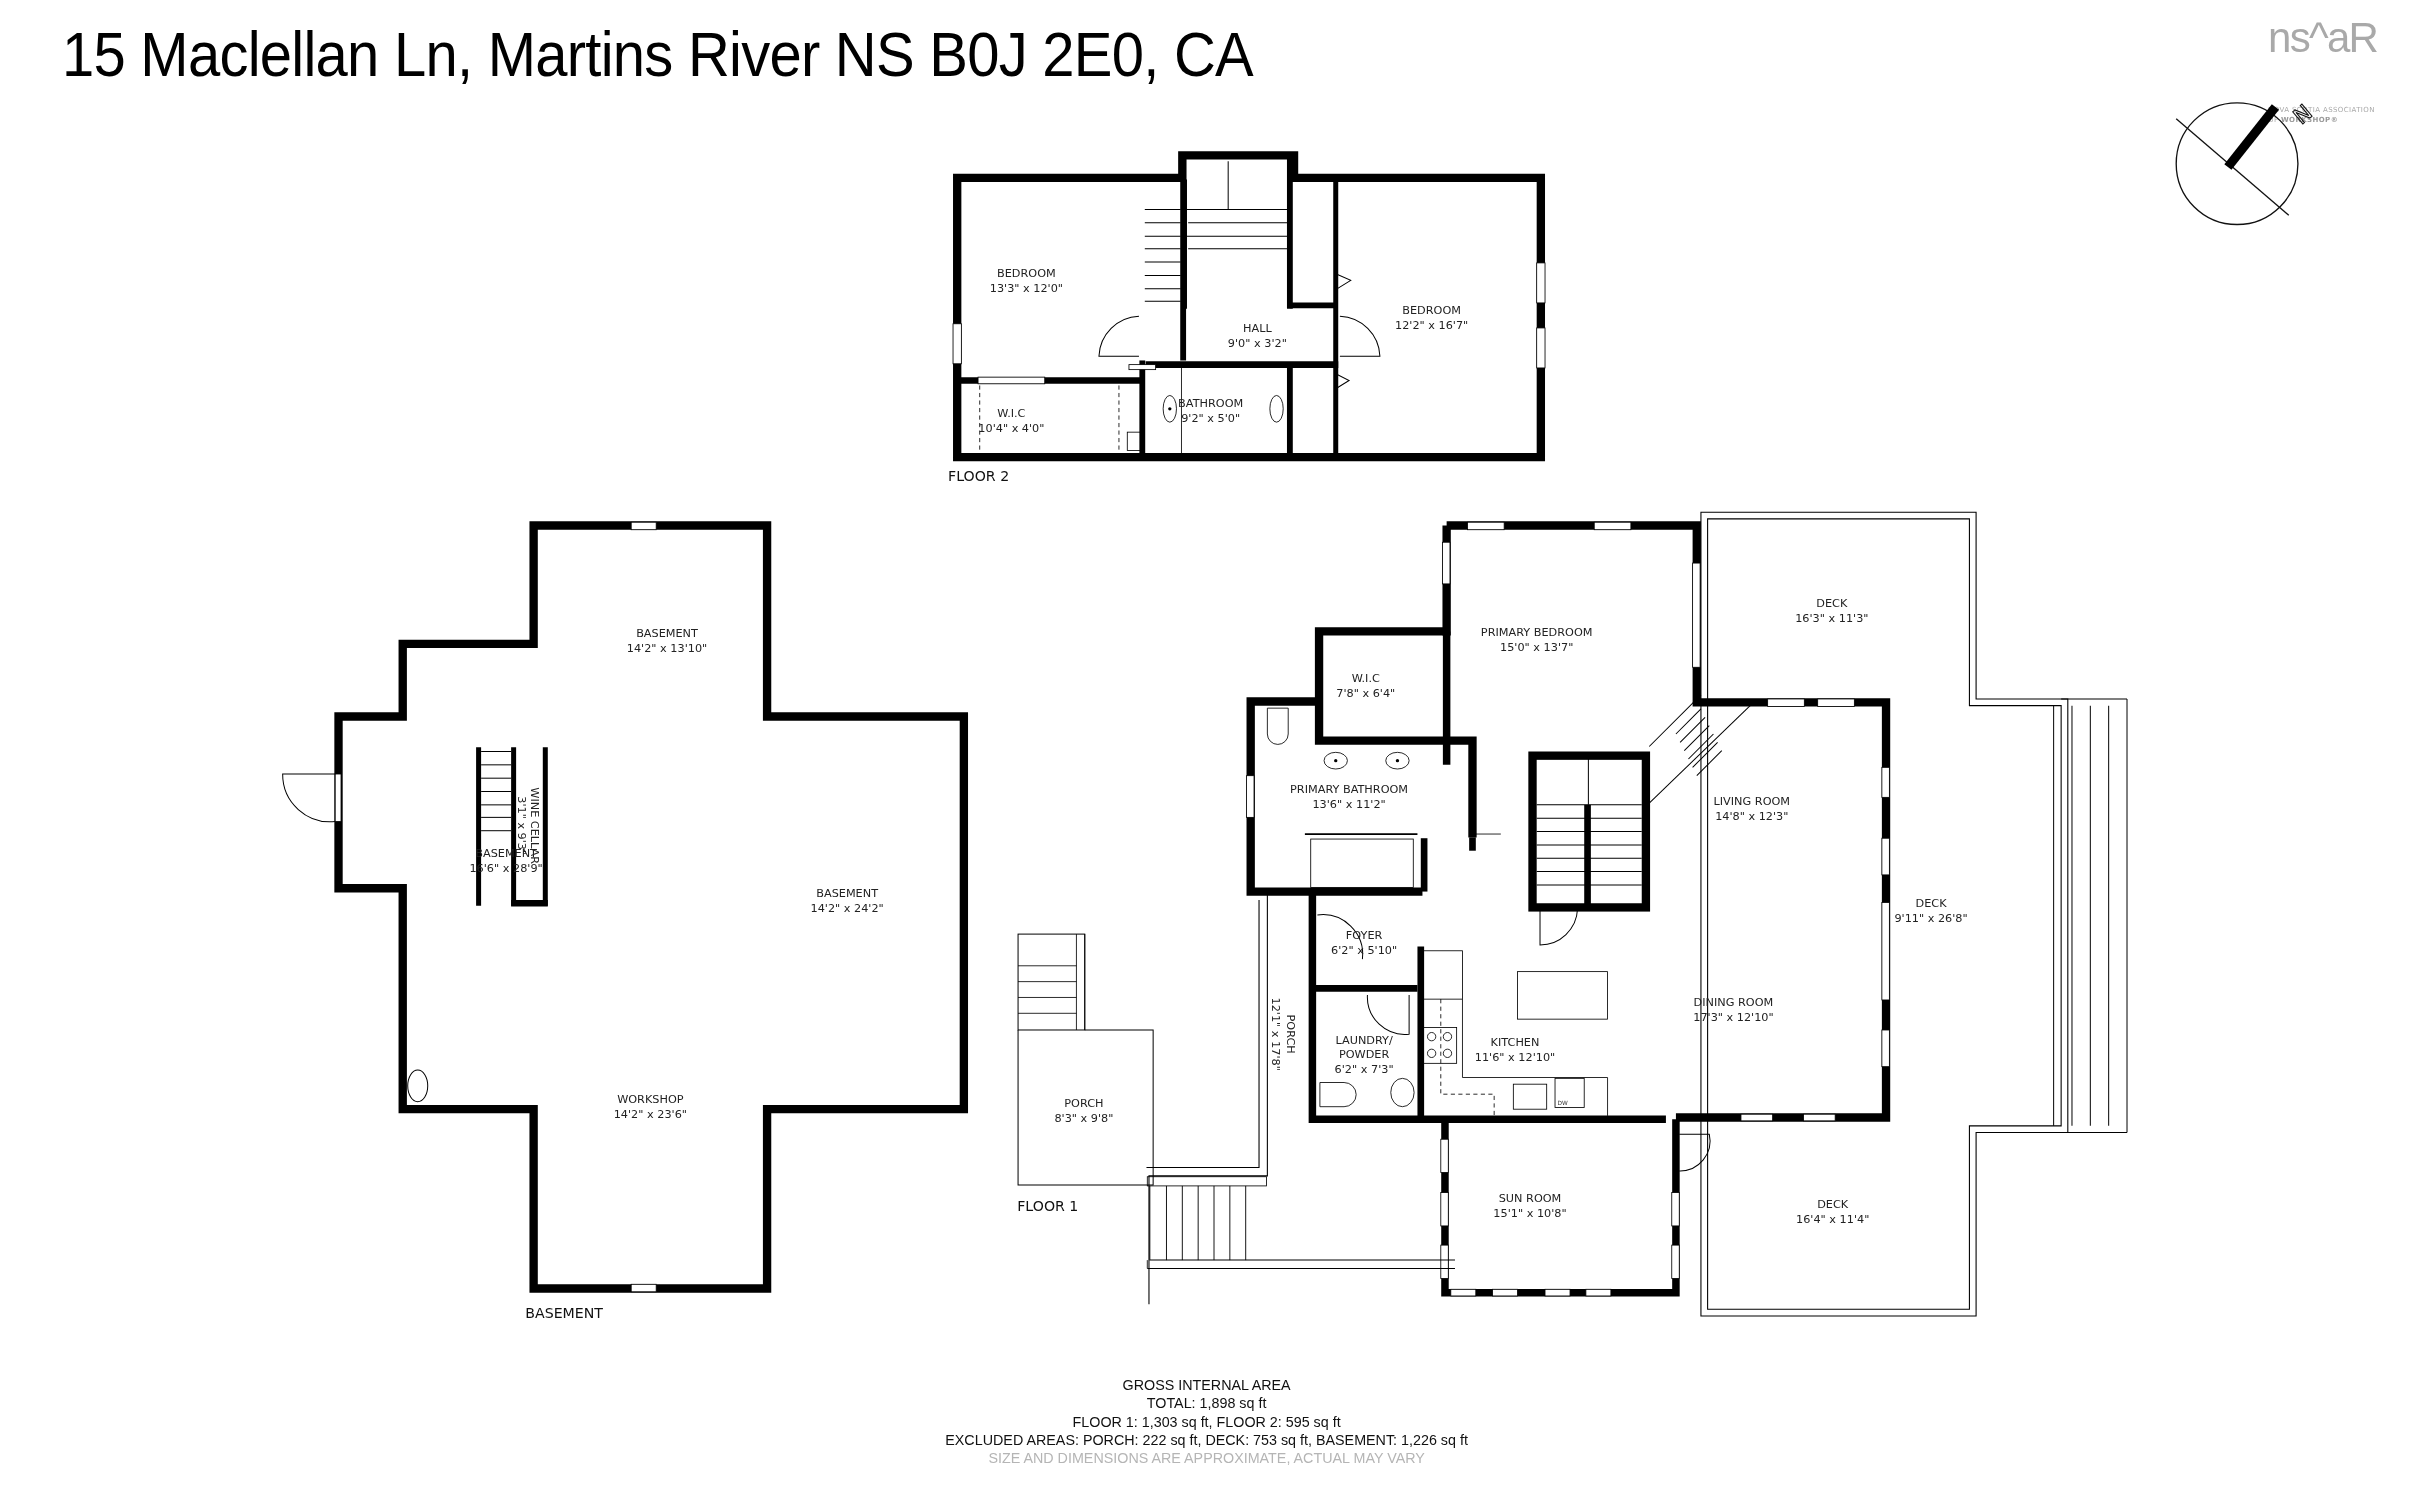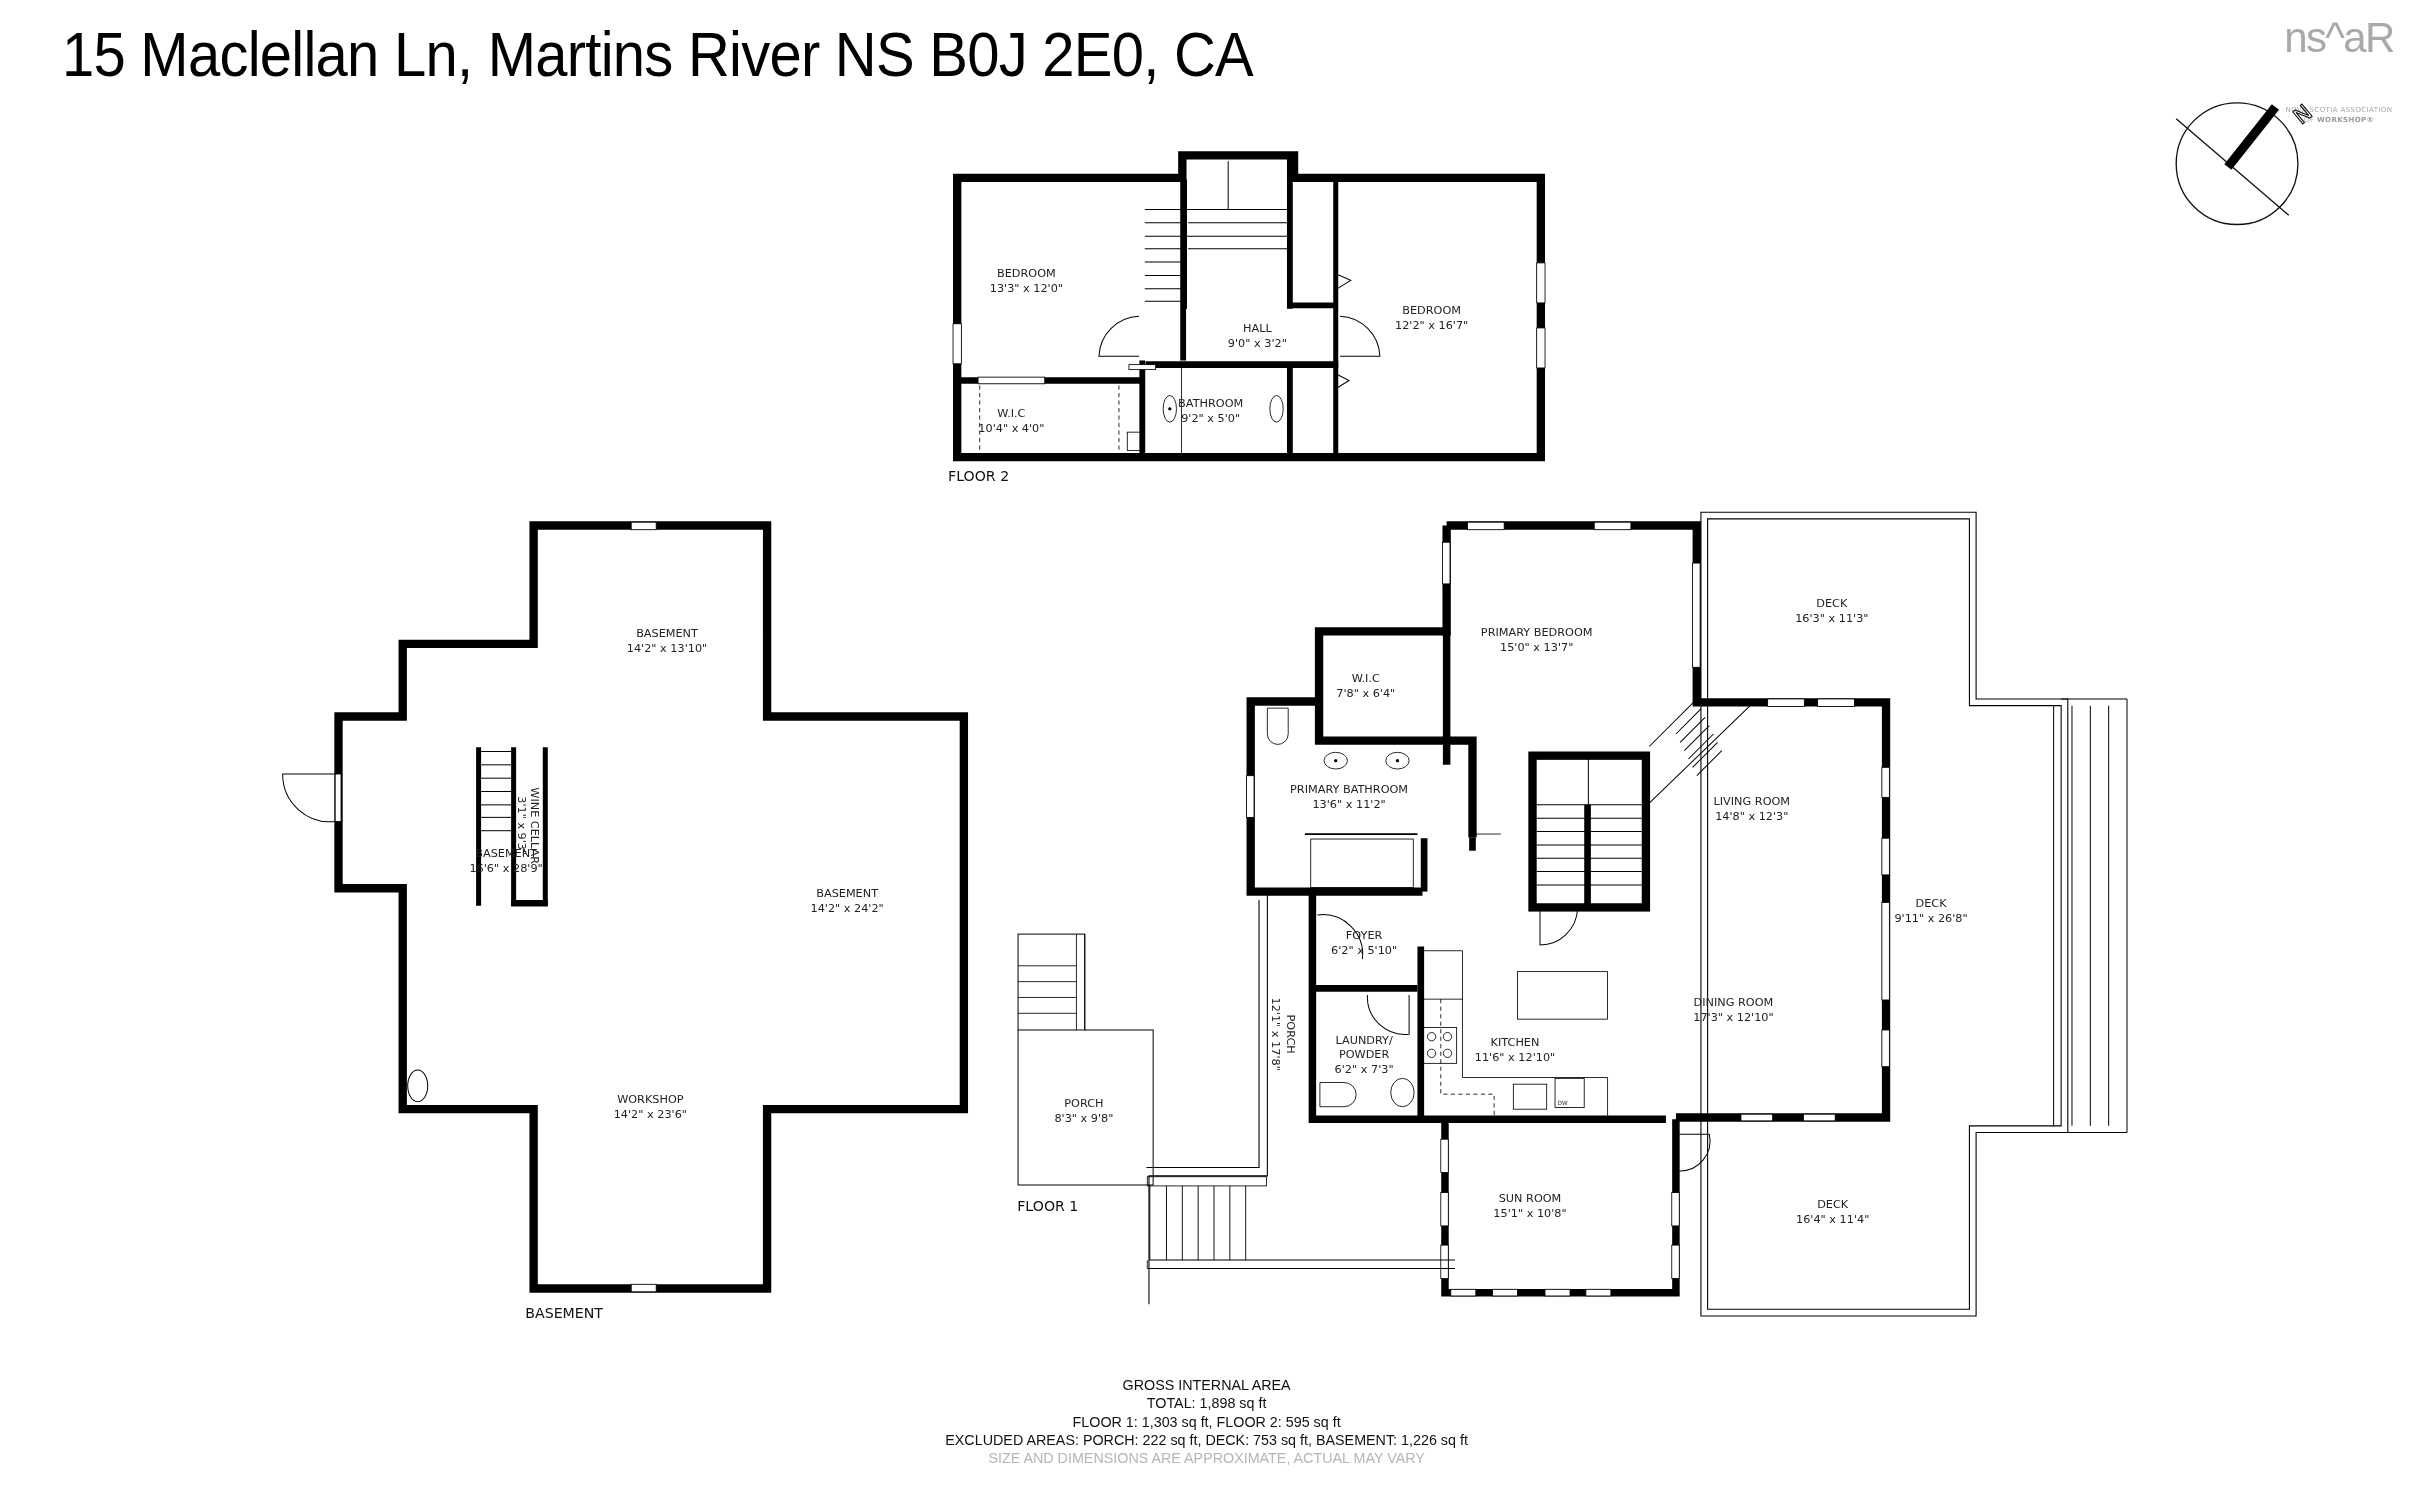--- a/index.html
+++ b/index.html
@@ -1,18 +1,18 @@
 <!DOCTYPE html>
 <html style="font-size:13.3px"><head>
 <meta charset="utf-8">
 <style>
   html, body { margin:0; padding:0; background:#ffffff; }
   body { width:2413px; height:1508px; position:relative; overflow:hidden; font-family:"DejaVu Sans", sans-serif; color:#111; }
   .title { position:absolute; left:62px; top:18.3px; font-family:"Liberation Sans", sans-serif; font-size:63px; letter-spacing:-0.8px; transform:scaleX(0.92); transform-origin:left top; white-space:nowrap; color:#000; }
-  .logo { position:absolute; left:2268px; top:18.3px; width:142px; text-align:center; color:#a9a9a9; }
+  .logo { position:absolute; left:2268px; top:18.3px; width:142px; color:#a9a9a9; }
   .logo .mark { font-family:"Liberation Sans", sans-serif; font-size:42px; letter-spacing:-1.7px; line-height:40px; }
   .logo .sub1 { font-size:7px; letter-spacing:0.4px; line-height:9.2px;margin-top:48px; }
   .logo .sub2 { font-size:7px; letter-spacing:0.4px; line-height:8.3px; }
   .logo .sub2 b { color:#999; }
   svg.plan { position:absolute; left:0; top:0; }
   .lbl { font-family:"DejaVu Sans", sans-serif; font-size:13.5px; fill:#222; text-anchor:middle; }
   .flr { font-family:"DejaVu Sans", sans-serif; font-size:17px; fill:#111; }
   .gia { position:absolute; left:0; width:2413px; top:1376px; text-align:center; font-family:"Liberation Sans", sans-serif; font-size:15.4px; line-height:18.3px; color:#111; transform:scaleX(0.93); transform-origin:1208px 0; }
   .gia .note { color:#b5b5b5; }
 </style>

